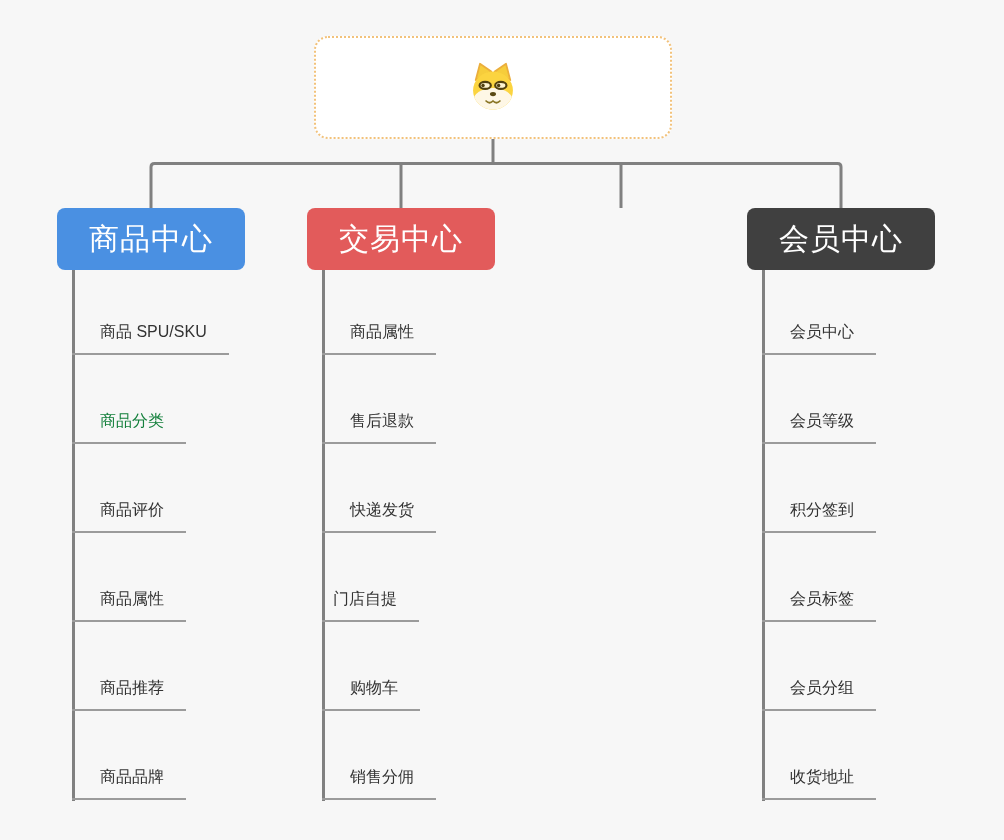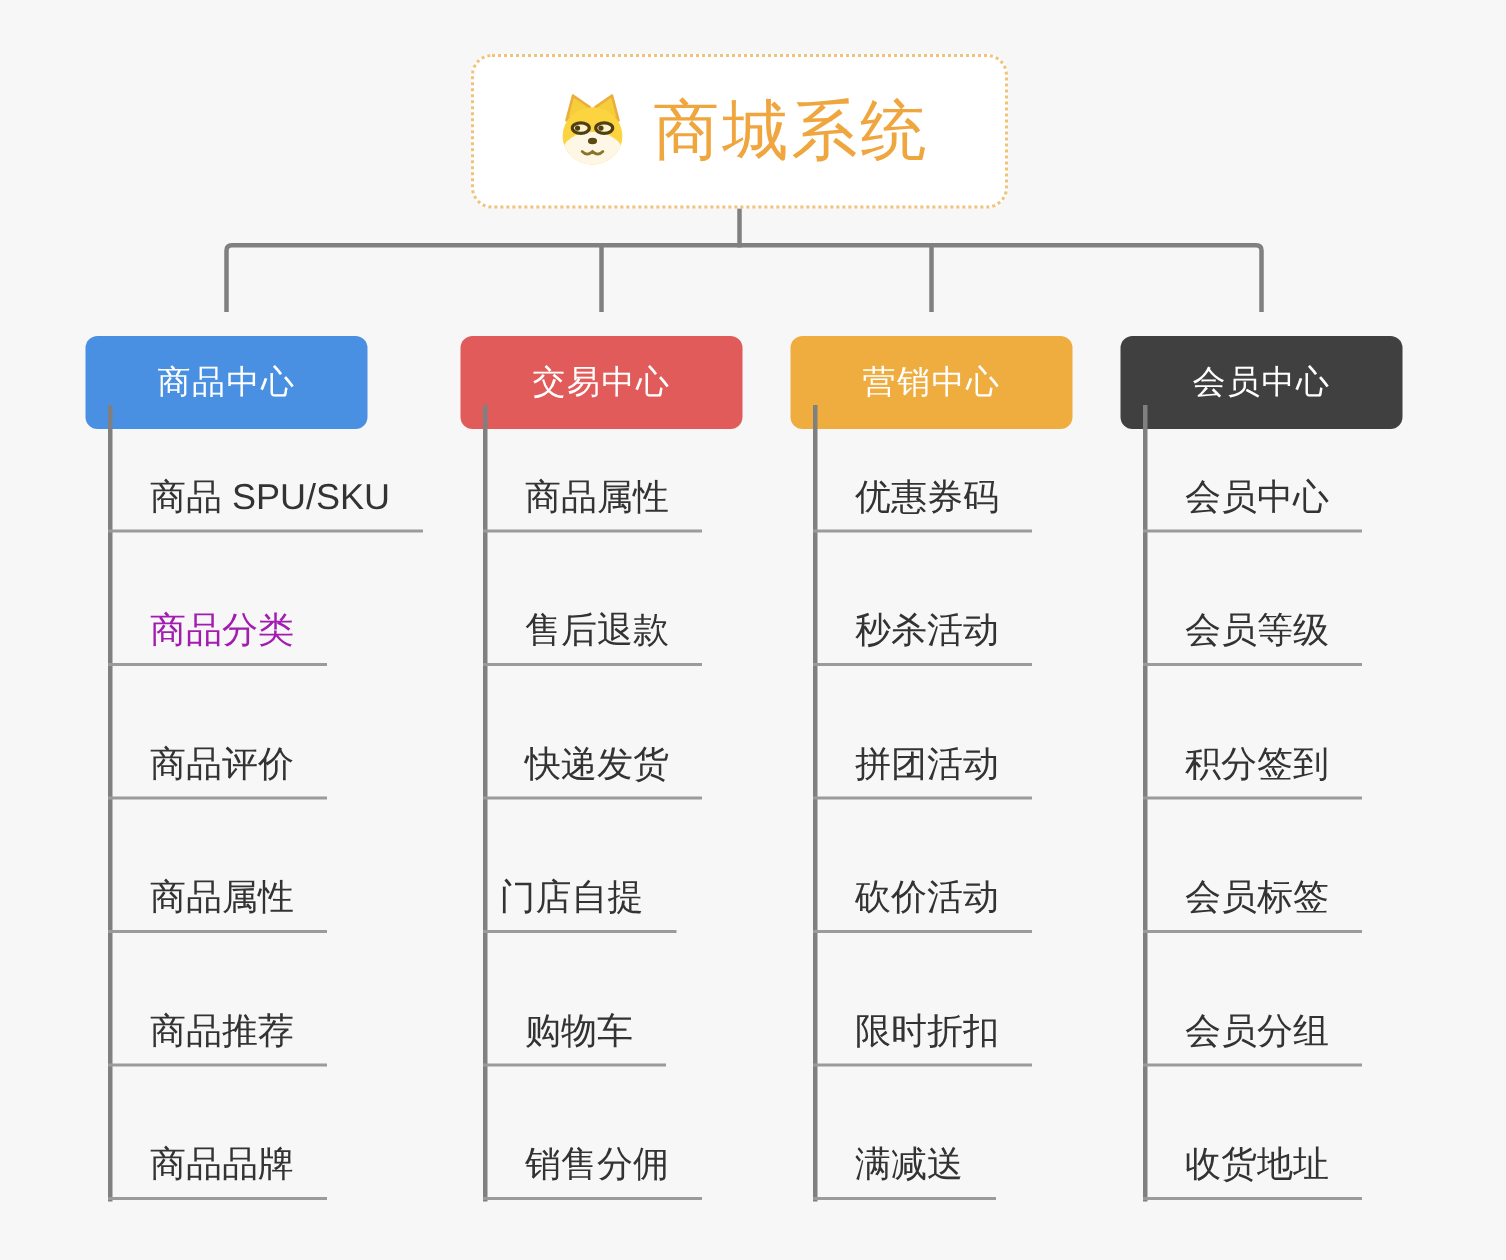--- a/index.html
+++ b/index.html
@@ -48,38 +48,37 @@
   .b3 { left: 747px; }
 
   .branch-node {
     position: absolute;
     left: 0; top: 0;
     width: 188px; height: 62px;
     border-radius: 8px;
     display: flex;
     align-items: center;
     justify-content: center;
-    font-size: 22px;
+    font-size: 30px;
     letter-spacing: 1px;
     cursor: pointer;
-    margin-top: 16px;
   }
 
   .spine {
     position: absolute;
     left: 15px; top: 62px;
     width: 3px; height: 531px;
     background: #808080;
   }
 
   .leaf {
     position: absolute;
     left: 15px;
     padding: 0 22px 6px 28px;
-    font-size: 24px;
+    font-size: 16px;
     line-height: 30px;
     white-space: nowrap;
     border-bottom: 2px solid #9B9B9B;
     color: #333333;
     cursor: pointer;
   }
   .r0 { top: 109px; }
   .r1 { top: 198px; }
   .r2 { top: 287px; }
   .r3 { top: 376px; }
@@ -111,55 +110,44 @@
       <g clip-path="url(#headClip)">
         <ellipse cx="32" cy="45" rx="23" ry="15" fill="#FEF7E6"></ellipse>
       </g>
       <ellipse cx="23" cy="27" rx="6.5" ry="4" fill="#FDF3D0" stroke="#51400F" stroke-width="2.5"></ellipse>
       <circle cx="20.5" cy="27" r="2" fill="#51400F"></circle>
       <ellipse cx="41" cy="27" rx="6.5" ry="4" fill="#FDF3D0" stroke="#51400F" stroke-width="2.5"></ellipse>
       <circle cx="38.5" cy="27" r="2" fill="#51400F"></circle>
       <ellipse cx="32" cy="37" rx="3.5" ry="2.5" fill="#5B4A14"></ellipse>
       <path d="M24,45 Q28,49 32,45 Q36,49 40,45" fill="none" stroke="#8A7524" stroke-width="2" stroke-linecap="round"></path>
     </svg>
-    <span class="root-title" style="color: rgb(240, 166, 62);">商城系统</span>
   </div>
 
   <div class="branch b0">
     <div class="branch-node" style="background: rgb(74, 144, 226); color: rgb(255, 255, 255);">商品中心</div>
     <div class="spine" style="background: rgb(128, 128, 128);"></div>
     <div class="leaf r0" style="border-color: rgb(155, 155, 155); color: rgb(51, 51, 51);">商品 SPU/SKU</div>
-    <div class="leaf r1" style="border-color: rgb(155, 155, 155); color: #a21caf;">商品分类</div>
+    <div class="leaf r1" style="border-color: rgb(155, 155, 155); color: #15803d;">商品分类</div>
     <div class="leaf r2" style="border-color: rgb(155, 155, 155); color: rgb(51, 51, 51);">商品评价</div>
     <div class="leaf r3" style="border-color: rgb(155, 155, 155); color: rgb(51, 51, 51);">商品属性</div>
     <div class="leaf r4" style="border-color: rgb(155, 155, 155); color: rgb(51, 51, 51);">商品推荐</div>
     <div class="leaf r5" style="border-color: rgb(155, 155, 155); color: rgb(51, 51, 51);">商品品牌</div>
   </div>
 
   <div class="branch b1">
     <div class="branch-node" style="background: rgb(226, 91, 91); color: #ffffff;">交易中心</div>
     <div class="spine" style="background: rgb(128, 128, 128);"></div>
     <div class="leaf r0" style="border-color: rgb(155, 155, 155); color: rgb(51, 51, 51);">商品属性</div>
     <div class="leaf r1" style="border-color: rgb(155, 155, 155); color: rgb(51, 51, 51);">售后退款</div>
     <div class="leaf r2" style="border-color: rgb(155, 155, 155); color: rgb(51, 51, 51);">快递发货</div>
     <div class="leaf r3" style="border-color: rgb(155, 155, 155); color: rgb(51, 51, 51); padding-left: 11px;">门店自提</div>
     <div class="leaf r4" style="border-color: rgb(155, 155, 155); color: rgb(51, 51, 51);">购物车</div>
     <div class="leaf r5" style="border-color: rgb(155, 155, 155); color: rgb(51, 51, 51);">销售分佣</div>
   </div>
 
-  <div class="branch b2">
-    <div class="branch-node" style="background: rgb(239, 172, 63); color: rgb(255, 255, 255);">营销中心</div>
-    <div class="spine" style="background: rgb(128, 128, 128);"></div>
-    <div class="leaf r0" style="border-color: rgb(155, 155, 155); color: rgb(51, 51, 51);">优惠券码</div>
-    <div class="leaf r1" style="border-color: rgb(155, 155, 155); color: rgb(51, 51, 51);">秒杀活动</div>
-    <div class="leaf r2" style="border-color: rgb(155, 155, 155); color: rgb(51, 51, 51);">拼团活动</div>
-    <div class="leaf r3" style="border-color: rgb(155, 155, 155); color: rgb(51, 51, 51);">砍价活动</div>
-    <div class="leaf r4" style="border-color: rgb(155, 155, 155); color: rgb(51, 51, 51);">限时折扣</div>
-    <div class="leaf r5" style="border-color: rgb(155, 155, 155); color: rgb(51, 51, 51);">满减送</div>
-  </div>
 
   <div class="branch b3">
     <div class="branch-node" style="background: #404040; color: rgb(255, 255, 255);">会员中心</div>
     <div class="spine" style="background: rgb(128, 128, 128);"></div>
     <div class="leaf r0" style="border-color: rgb(155, 155, 155); color: rgb(51, 51, 51);">会员中心</div>
     <div class="leaf r1" style="border-color: rgb(155, 155, 155); color: rgb(51, 51, 51);">会员等级</div>
     <div class="leaf r2" style="border-color: rgb(155, 155, 155); color: rgb(51, 51, 51);">积分签到</div>
     <div class="leaf r3" style="border-color: rgb(155, 155, 155); color: rgb(51, 51, 51);">会员标签</div>
     <div class="leaf r4" style="border-color: rgb(155, 155, 155); color: rgb(51, 51, 51);">会员分组</div>
     <div class="leaf r5" style="border-color: rgb(155, 155, 155); color: rgb(51, 51, 51);">收货地址</div>

